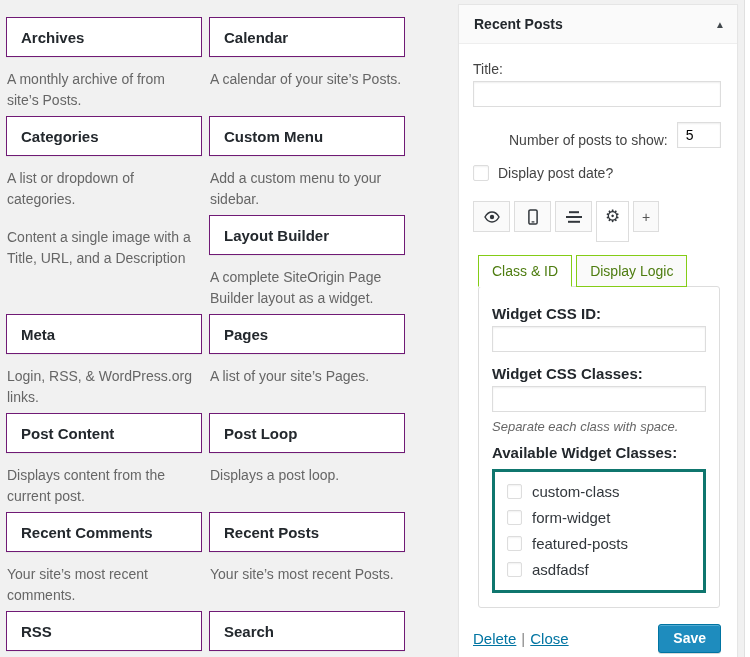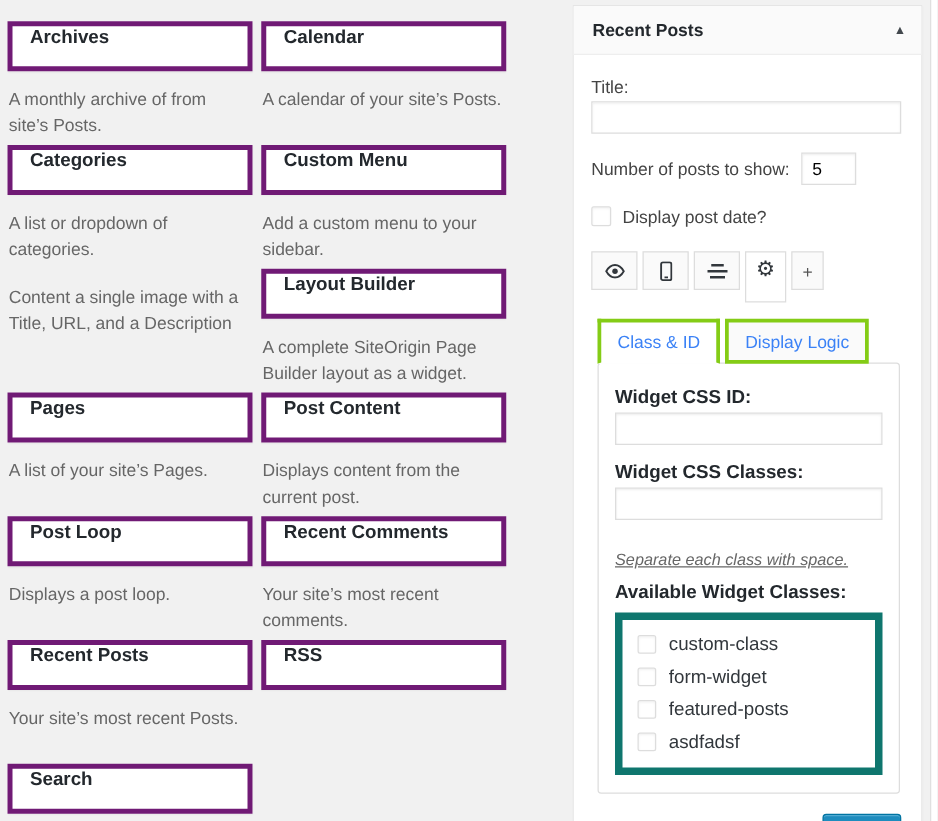--- a/index.html
+++ b/index.html
@@ -11,23 +11,23 @@
     font-size:14px;
   }
 
   
   .widget-grid {
     position:absolute; left:6px; top:17px; width:400px;
     display:grid; grid-template-columns:196px 196px;
     column-gap:7px; grid-auto-rows:99px;
   }
   .wcard {
-    height:40px; background:#fff; border:4px solid #701a75;
+    height:40px; background:#fff; border:1px solid #701a75;
     box-shadow:0 1px 1px rgba(0,0,0,.04);
-    display:flex; padding:0 14px; cursor:move;
+    display:flex; align-items:center; padding:0 14px; cursor:move;
   }
   .wcard h3 { font-size:15px; font-weight:700; color:#23282d; }
   .wdesc { margin:12px 2px 0 1px; font-size:14px; color:#666; line-height:1.5; }
 
   
   .panel {
     position:absolute; left:458px; top:4px; width:280px; height:700px;
     background:#fff; border:1px solid #e5e5e5; box-shadow:0 1px 1px rgba(0,0,0,.04);
   }
   .panel-header {
@@ -40,21 +40,21 @@
     display:flex; align-items:center; color:#42484d; font-size:10px; cursor:pointer;
   }
   .panel-body { padding:17px 16px 0 14px; }
 
   .field-label { font-size:14px; color:#444; display:block; }
   .text-input {
     display:block; width:100%; height:26px; margin-top:4px;
     border:1px solid #ddd; background:#fff; padding:0 6px; font-size:14px;
     font-family:inherit; box-shadow:inset 0 1px 2px rgba(0,0,0,.07); border-radius:0;
   }
-  .num-row { display:flex; align-items:center; gap:9px; margin-top:15px; }
+  .num-row { display:flex; align-items:flex-end; gap:9px; margin-top:15px;margin-left:36px; }
   .num-input {
     width:44px; height:26px; border:1px solid #ddd; padding:0 4px 0 8px;
     font-size:14px; font-family:inherit; box-shadow:inset 0 1px 2px rgba(0,0,0,.07);
   }
   .check-row { display:flex; align-items:center; gap:9px; margin-top:17px; cursor:pointer; }
   .checkbox {
     width:16px; height:16px; background:#fff; border:1px solid #ddd;
     border-radius:2px; box-shadow:inset 0 1px 2px rgba(0,0,0,.06); flex:0 0 auto;
   }
 
@@ -63,35 +63,35 @@
     width:37px; height:31px; border:1px solid #ddd; background:#fafafa;
     display:flex; align-items:center; justify-content:center; cursor:pointer; color:#32373c;
   }
   .icon-tab.active { background:#fff; width:33px; height:41px; padding-bottom:10px; }
   .icon-tab.add { width:26px; font-size:14px; color:#555; }
   .gear-glyph { font-size:17px; line-height:1; font-family:"DejaVu Sans",sans-serif; }
   .icon-tab svg { display:block; }
 
   .subtabs { display:flex; margin:8px 0 -1px 5px; position:relative; z-index:2; }
   .subtab {
-    font-size:14px; color:#3b82f6; padding:7px 13px;
-    border:3px solid #84cc16; background:#fafafa; cursor:pointer; white-space:nowrap;
+    font-size:14px; color:#4d7c0f; padding:7px 13px;
+    border:1px solid #84cc16; background:#fafafa; cursor:pointer; white-space:nowrap;
   }
   .subtab.active { background:#fff; border-bottom:1px solid #fff; }
   .subtab + .subtab { margin-left:4px; }
 
   .tabpanel {
     position:relative; z-index:1; margin-left:5px; width:242px;
     border:1px solid #ddd; border-radius:3px; background:#fff;
     padding:10px 13px 14px;
   }
   .bold-label { font-size:15px; font-weight:700; color:#23282d; display:block; }
   .mt { margin-top:13px; }
-  .note { font-style:italic; font-size:13px; color:#666; margin-top:24px;text-decoration:underline; }
-  .class-list { border:6px solid #0f766e; margin-top:8px; padding:11px 12px 3px; }
+  .note { font-style:italic; font-size:13px; color:#666; margin-top:7px; }
+  .class-list { border:3px solid #0f766e; margin-top:8px; padding:11px 12px 3px; }
   .class-row { display:flex; align-items:center; gap:10px; margin-bottom:9px; cursor:pointer; }
   .class-row .checkbox { width:15px; height:15px; }
   .class-label { font-size:15px; color:#32373c; }
 
   .panel-footer {
     display:flex; justify-content:space-between; align-items:center;
     margin-top:16px; padding-bottom:12px;
   }
   .links { font-size:15px; }
   .link { color:#0074a2; text-decoration:underline; cursor:pointer; }
@@ -145,20 +145,26 @@
     <p class="wdesc">Content a single image with a Title, URL, and a Description</p>
   </div>
 
   <div class="witem">
     <div class="wcard">
       <h3>Layout Builder</h3>
     </div>
     <p class="wdesc">A complete SiteOrigin Page Builder layout as a widget.</p>
   </div>
 
+  <div class="witem">
+    <div class="wcard">
+      <h3>Meta</h3>
+    </div>
+    <p class="wdesc">Login, RSS, &amp; WordPress.org links.</p>
+  </div>
 
   <div class="witem">
     <div class="wcard">
       <h3>Pages</h3>
     </div>
     <p class="wdesc">A list of your site’s Pages.</p>
   </div>
 
   <div class="witem">
     <div class="wcard">

